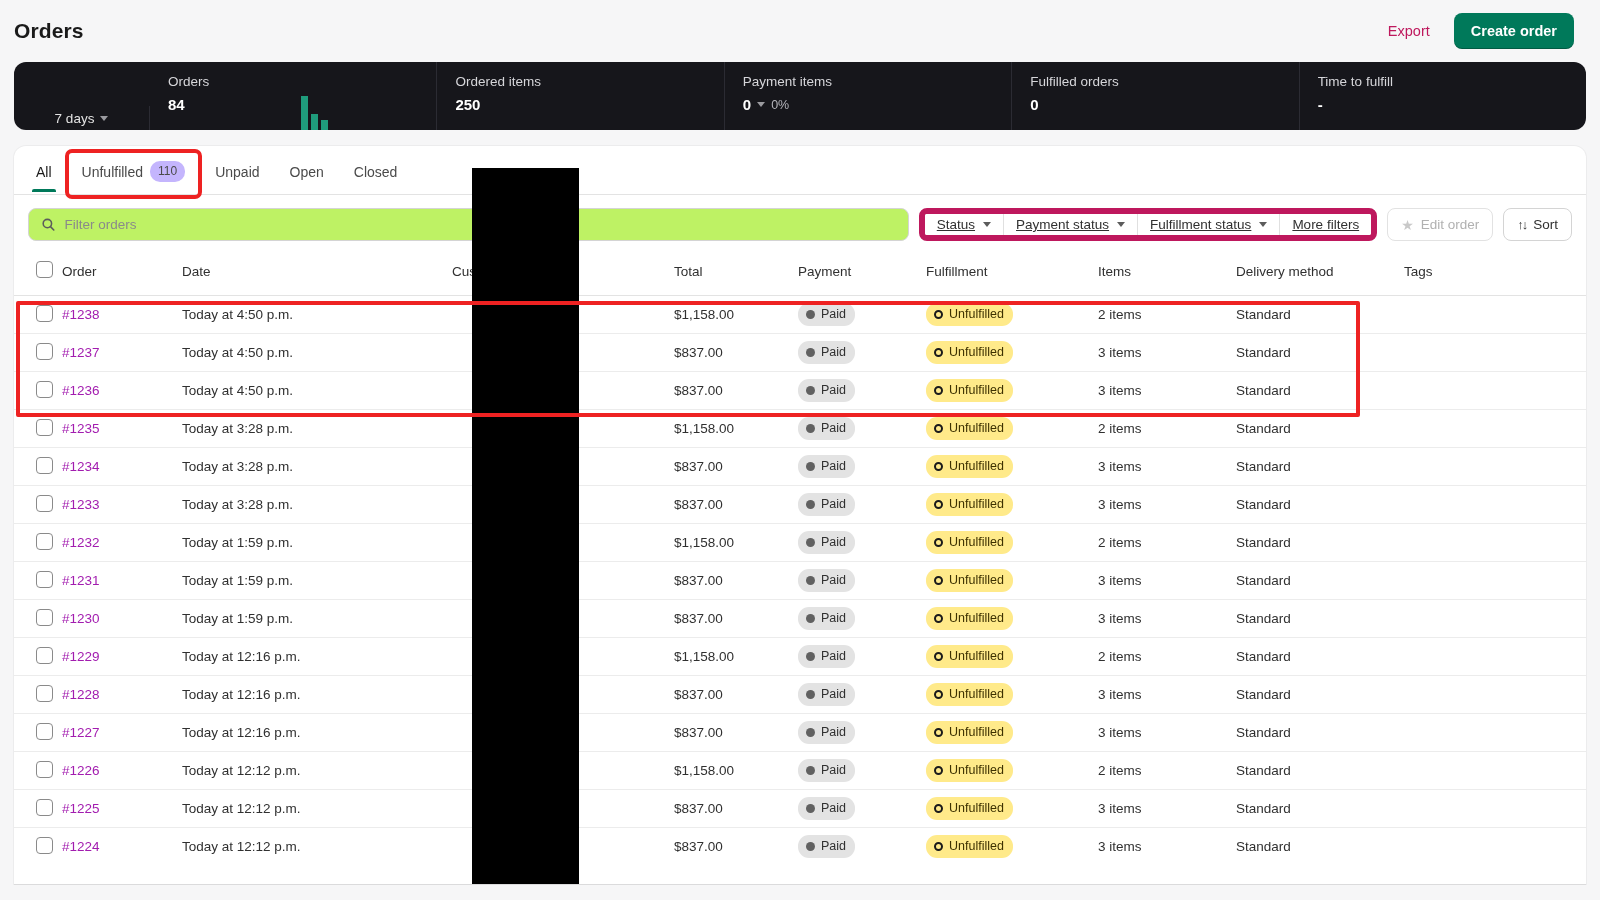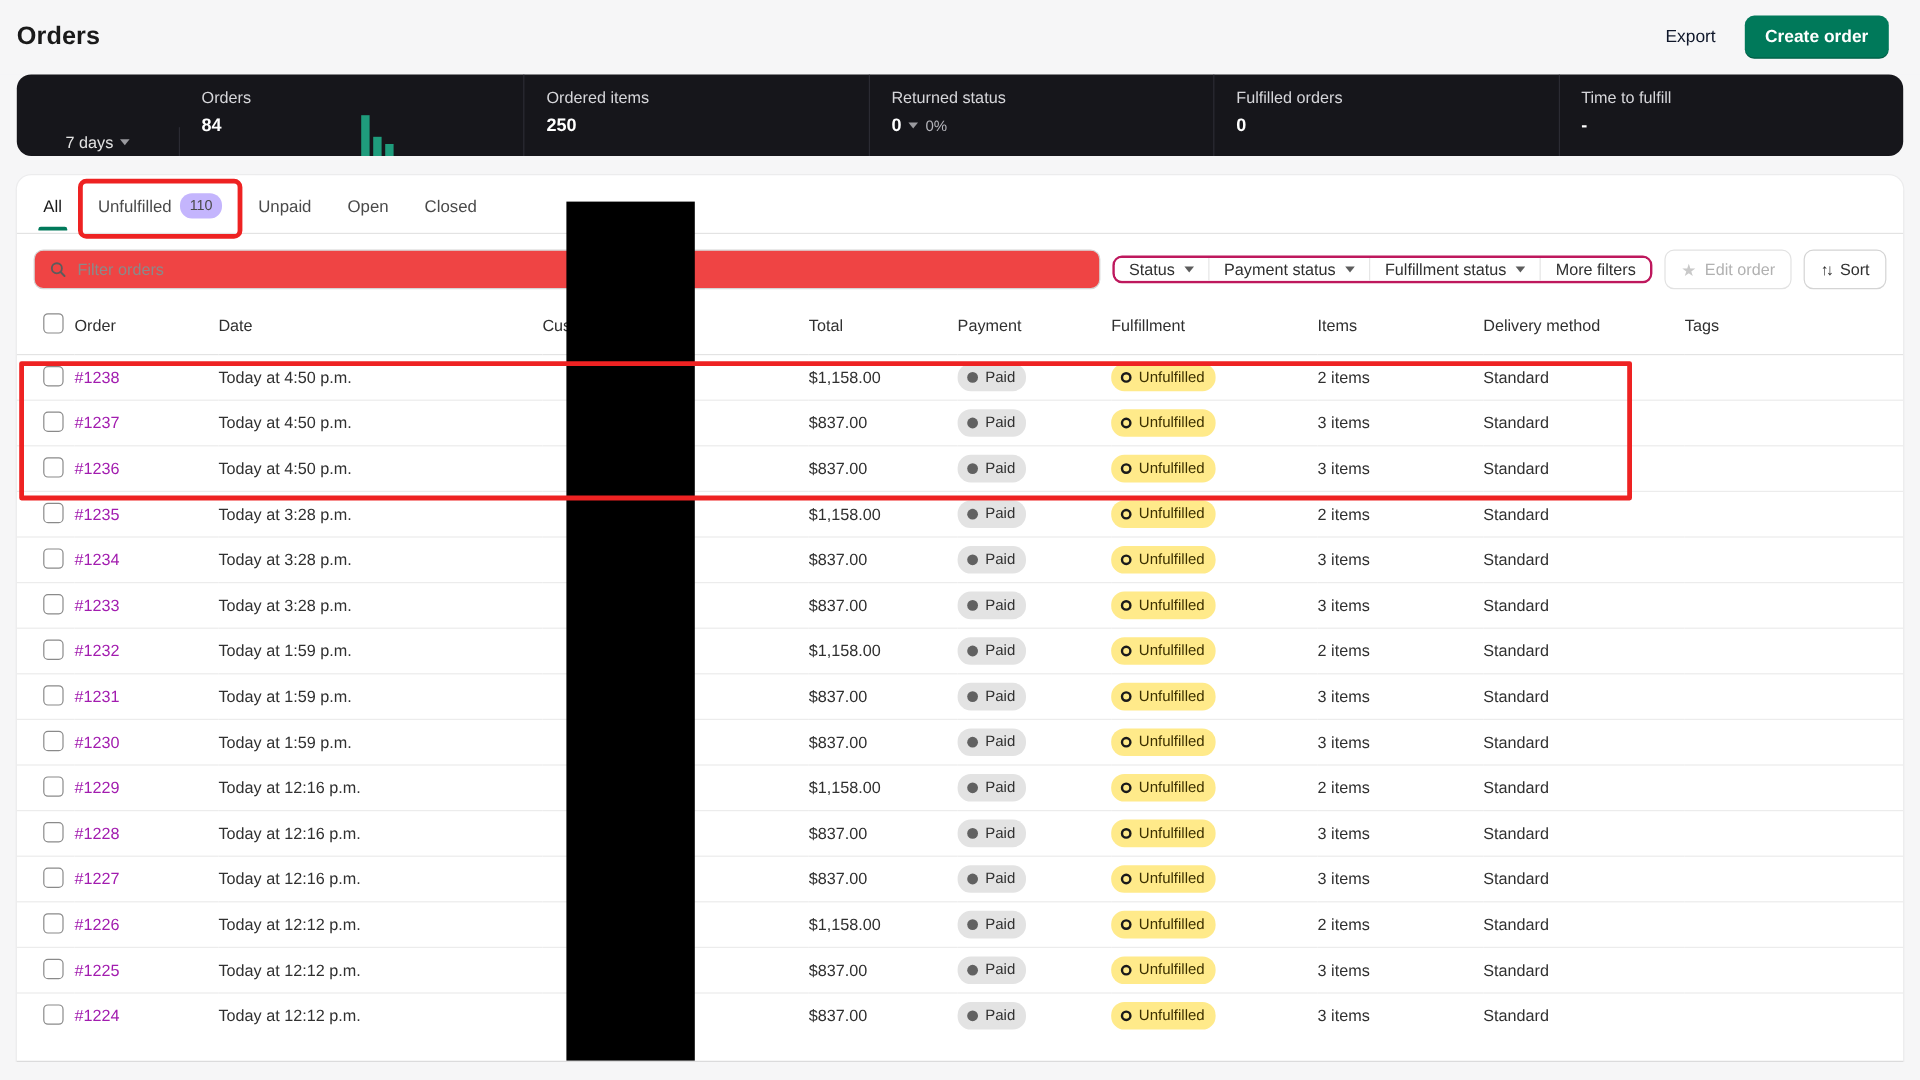--- a/index.html
+++ b/index.html
@@ -16,21 +16,21 @@
   .page-header {
     height: 62px;
     display: flex;
     align-items: center;
     padding: 0 26px 0 14px;
     background: #f6f6f7;
   }
   .page-title { font-size: 21px; font-weight: 700; color: #1a1a1a; letter-spacing: .1px; }
   .header-actions { margin-left: auto; display: flex; align-items: center; gap: 18px; }
   .export-btn {
-    font-size: 14.5px; color: #0f172a; background: none; border: none;
+    font-size: 14.5px; color: #be185d; background: none; border: none;
     cursor: pointer; padding: 7px 6px; font-family: inherit; margin-left: 40px;
   }
   .create-btn {
     background: #00795a; color: #fff; border: none; border-radius: 8px;
     font-size: 14.5px; font-weight: 700; padding: 10px 17px; cursor: pointer;
     font-family: inherit; box-shadow: inset 0 -1px 0 rgba(0,0,0,.25);
   }
 
   
   .stats-bar {
@@ -110,28 +110,28 @@
 
   
   .filter-row {
     display: flex; align-items: center; gap: 10px;
     padding: 13px 14px;
   }
   .search-box {
     flex: 1 1 auto; height: 33px;
     border: 1px solid #d4d4d4; border-radius: 8px;
     display: flex; align-items: center; gap: 9px; padding: 0 12px;
-    background: #ef4444;
+    background: #bef264;
   }
   .search-box input {
     border: none; outline: none; font-size: 13.5px; width: 100%;
     font-family: inherit; color: #303030; background: transparent;
   }
   .search-box input::placeholder { color: #8a8a8a; }
-  .seg-group { display: flex; border: 2px solid #be185d; border-radius: 8px; overflow: hidden; height: 23px; }
+  .seg-group { display: flex; border: 6px solid #be185d; border-radius: 8px; overflow: hidden; height: 33px; text-decoration: underline; }
   .seg-btn {
     display: flex; align-items: center; gap: 8px;
     padding: 0 12px; font-size: 13.5px; color: #303030; cursor: pointer;
     background: #fff; border: none; border-right: 1px solid #e0e0e0;
     font-family: inherit; white-space: nowrap;
   }
   .seg-btn:last-child { border-right: none; }
   .pill-btn {
     height: 33px; display: flex; align-items: center; gap: 7px;
     padding: 0 13px; font-size: 13.5px; color: #303030; cursor: pointer;
@@ -257,21 +257,21 @@
   </div>
 
   <div class="stat-card">
     <div class="stat-label">Ordered items</div>
     <div class="stat-value">
         <span>250</span>
       </div>
   </div>
 
   <div class="stat-card">
-    <div class="stat-label">Returned status</div>
+    <div class="stat-label">Payment items</div>
     <div class="stat-value">
       <span>0</span>
       <span class="caret-down"></span>
       <span class="stat-delta">0%</span>
     </div>
   </div>
 
   <div class="stat-card">
     <div class="stat-label">Fulfilled orders</div>
     <div class="stat-value">

